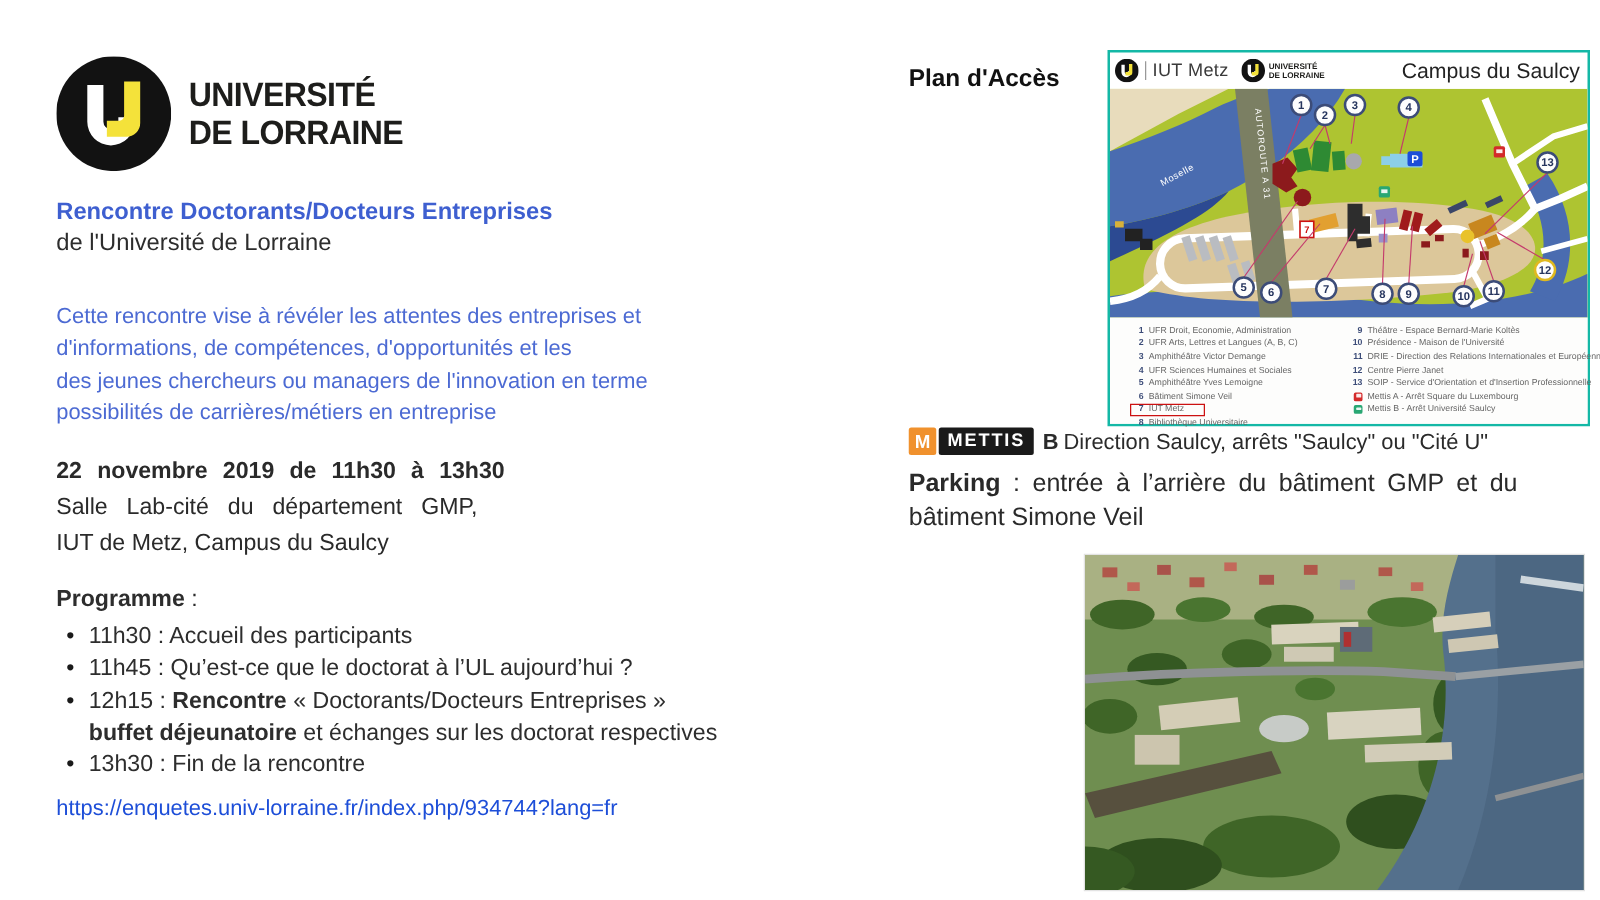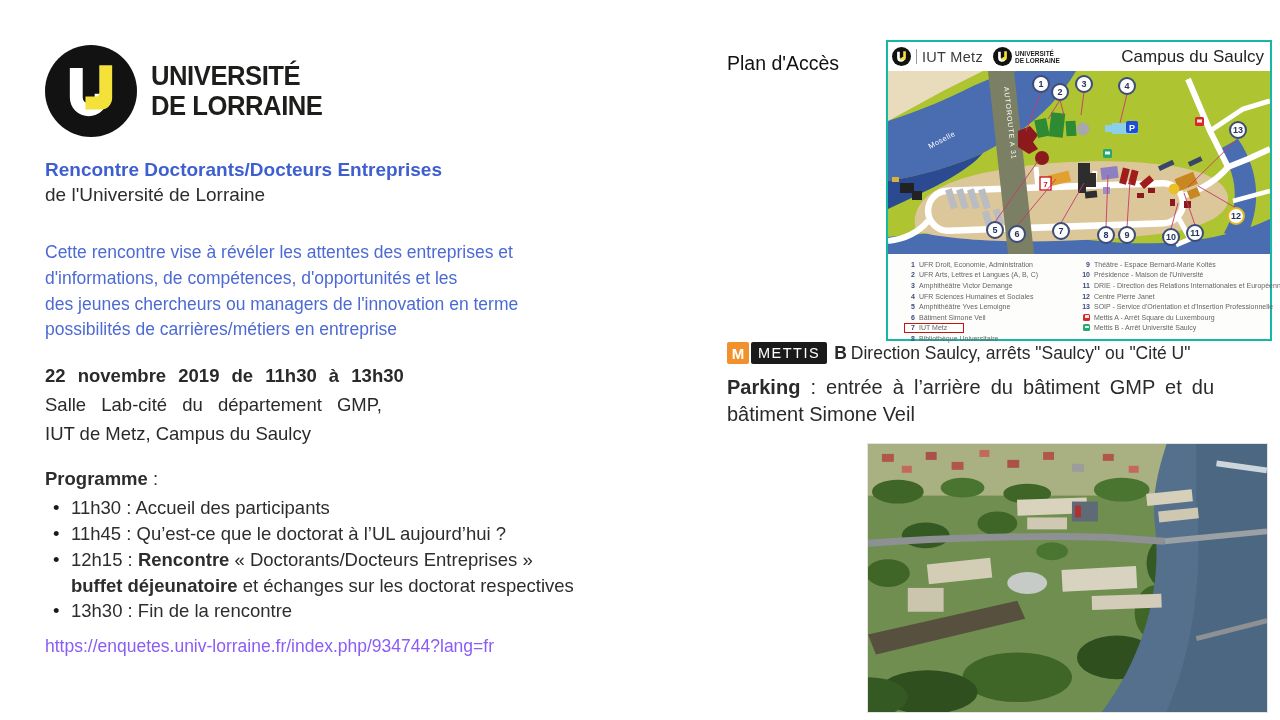--- a/index.html
+++ b/index.html
@@ -15,23 +15,23 @@
   .subtitle{font-size:19px;color:#2d2d2d;margin-bottom:34px;}
   .intro{font-size:17.5px;line-height:25.8px;color:#4c6ad3;margin-bottom:18px;}
   .when{font-size:18.5px;line-height:29px;color:#2a2a2a;margin-bottom:20px;}
   .ws-date{word-spacing:7px;font-weight:bold;}
   .ws-venue{word-spacing:10px;}
   .prog-head{font-size:18.5px;margin-bottom:5px;}
   ul.prog{list-style:none;margin:0 0 12px 0;padding:0 0 0 6px;font-size:18.5px;line-height:25.8px;}
   ul.prog li{position:relative;padding-left:20px;}
   ul.prog li::before{content:"•";position:absolute;left:2px;top:0;color:#1a1a1a;}
   .inscription{font-size:18.5px;margin-bottom:7px;}
-  .link{font-size:17.5px;color:#8b5cf6;text-decoration:none;display:inline-block;}
+  .link{font-size:17.5px;color:#1d4ed8;text-decoration:none;display:inline-block;}
   
-  .plan-head{position:absolute;left:727px;top:52px;font-size:19.5px;font-weight:normal;color:#111;}
+  .plan-head{position:absolute;left:727px;top:52px;font-size:19.5px;font-weight:bold;color:#111;}
   .map-block{position:absolute;left:886px;top:40px;width:382px;background:#fff;border:2px solid #14b8a6;}
   .map-header{display:flex;align-items:center;height:29px;padding:0 6px 0 4px;}
   .map-header .mini-logo{width:19px;height:19px;}
   .map-header .divider{width:1px;height:15px;background:#999;margin:0 5px;}
   .map-header .iut-name{font-size:14.5px;color:#3a3a3a;letter-spacing:.3px;}
   .map-header .ul-group{display:flex;align-items:center;margin-left:10px;}
   .map-header .ul-mini-text{font-size:6.5px;font-weight:800;line-height:7px;color:#1d1d1b;margin-left:3px;letter-spacing:0;}
   .map-header .campus{margin-left:auto;font-size:17px;color:#232323;}
   .map-svg{display:block;width:382px;height:183px;}
   .legend{display:flex;padding:5px 8px 6px 16px;height:85px;box-sizing:border-box;background:#fdfdfc;}
@@ -41,21 +41,21 @@
   .lrow{display:flex;align-items:center;height:10.6px;font-size:7px;color:#666;}
   .lnum{width:11px;text-align:right;margin-right:4px;font-weight:bold;color:#3c4c78;flex:0 0 auto;}
   .ltxt{white-space:nowrap;}
   .lrow.hl{outline:1px solid #cc1111;outline-offset:-1px;width:60px;}
   .lico{width:7px;height:7px;border-radius:1.5px;margin:0 4px 0 4px;flex:0 0 auto;position:relative;}
   .lico::after{content:"";position:absolute;left:1.5px;top:1.5px;width:4px;height:2.5px;background:rgba(255,255,255,.9);border-radius:.5px;}
   .lico.red{background:#d42a2a;}
   .lico.green{background:#29a773;}
   .mettis-line{position:absolute;left:727px;top:342px;display:flex;align-items:center;font-size:17.5px;color:#2a2a2a;}
   .mettis-m{width:22px;height:22px;background:#f0912d;color:#fff;font-weight:bold;font-size:15px;display:flex;align-items:center;justify-content:center;border-radius:2px;flex:0 0 auto;}
-  .mettis-word{height:22px;background:#1a1a1a;color:#fff;font-weight:400;font-size:14.5px;letter-spacing:1.5px;display:flex;align-items:center;padding:0 7px;border-radius:2px;margin-left:2px;flex:0 0 auto;}
+  .mettis-word{height:22px;background:#1a1a1a;color:#fff;font-weight:700;font-size:14.5px;letter-spacing:1.5px;display:flex;align-items:center;padding:0 7px;border-radius:2px;margin-left:2px;flex:0 0 auto;}
   .mettis-b{font-weight:bold;margin:0 4px 0 7px;}
   .parking{position:absolute;left:727px;top:374px;width:545px;font-size:20px;line-height:27px;color:#2a2a2a;}
   .ws-park{word-spacing:4.5px;}
   .photo{position:absolute;left:867px;top:443px;width:401px;height:270px;border:1px solid #e3e3e3;box-sizing:border-box;}
   .photo svg{display:block;width:100%;height:100%;}
 </style>
 </head>
 <body>
 
 <svg width="0" height="0" style="position:absolute">

